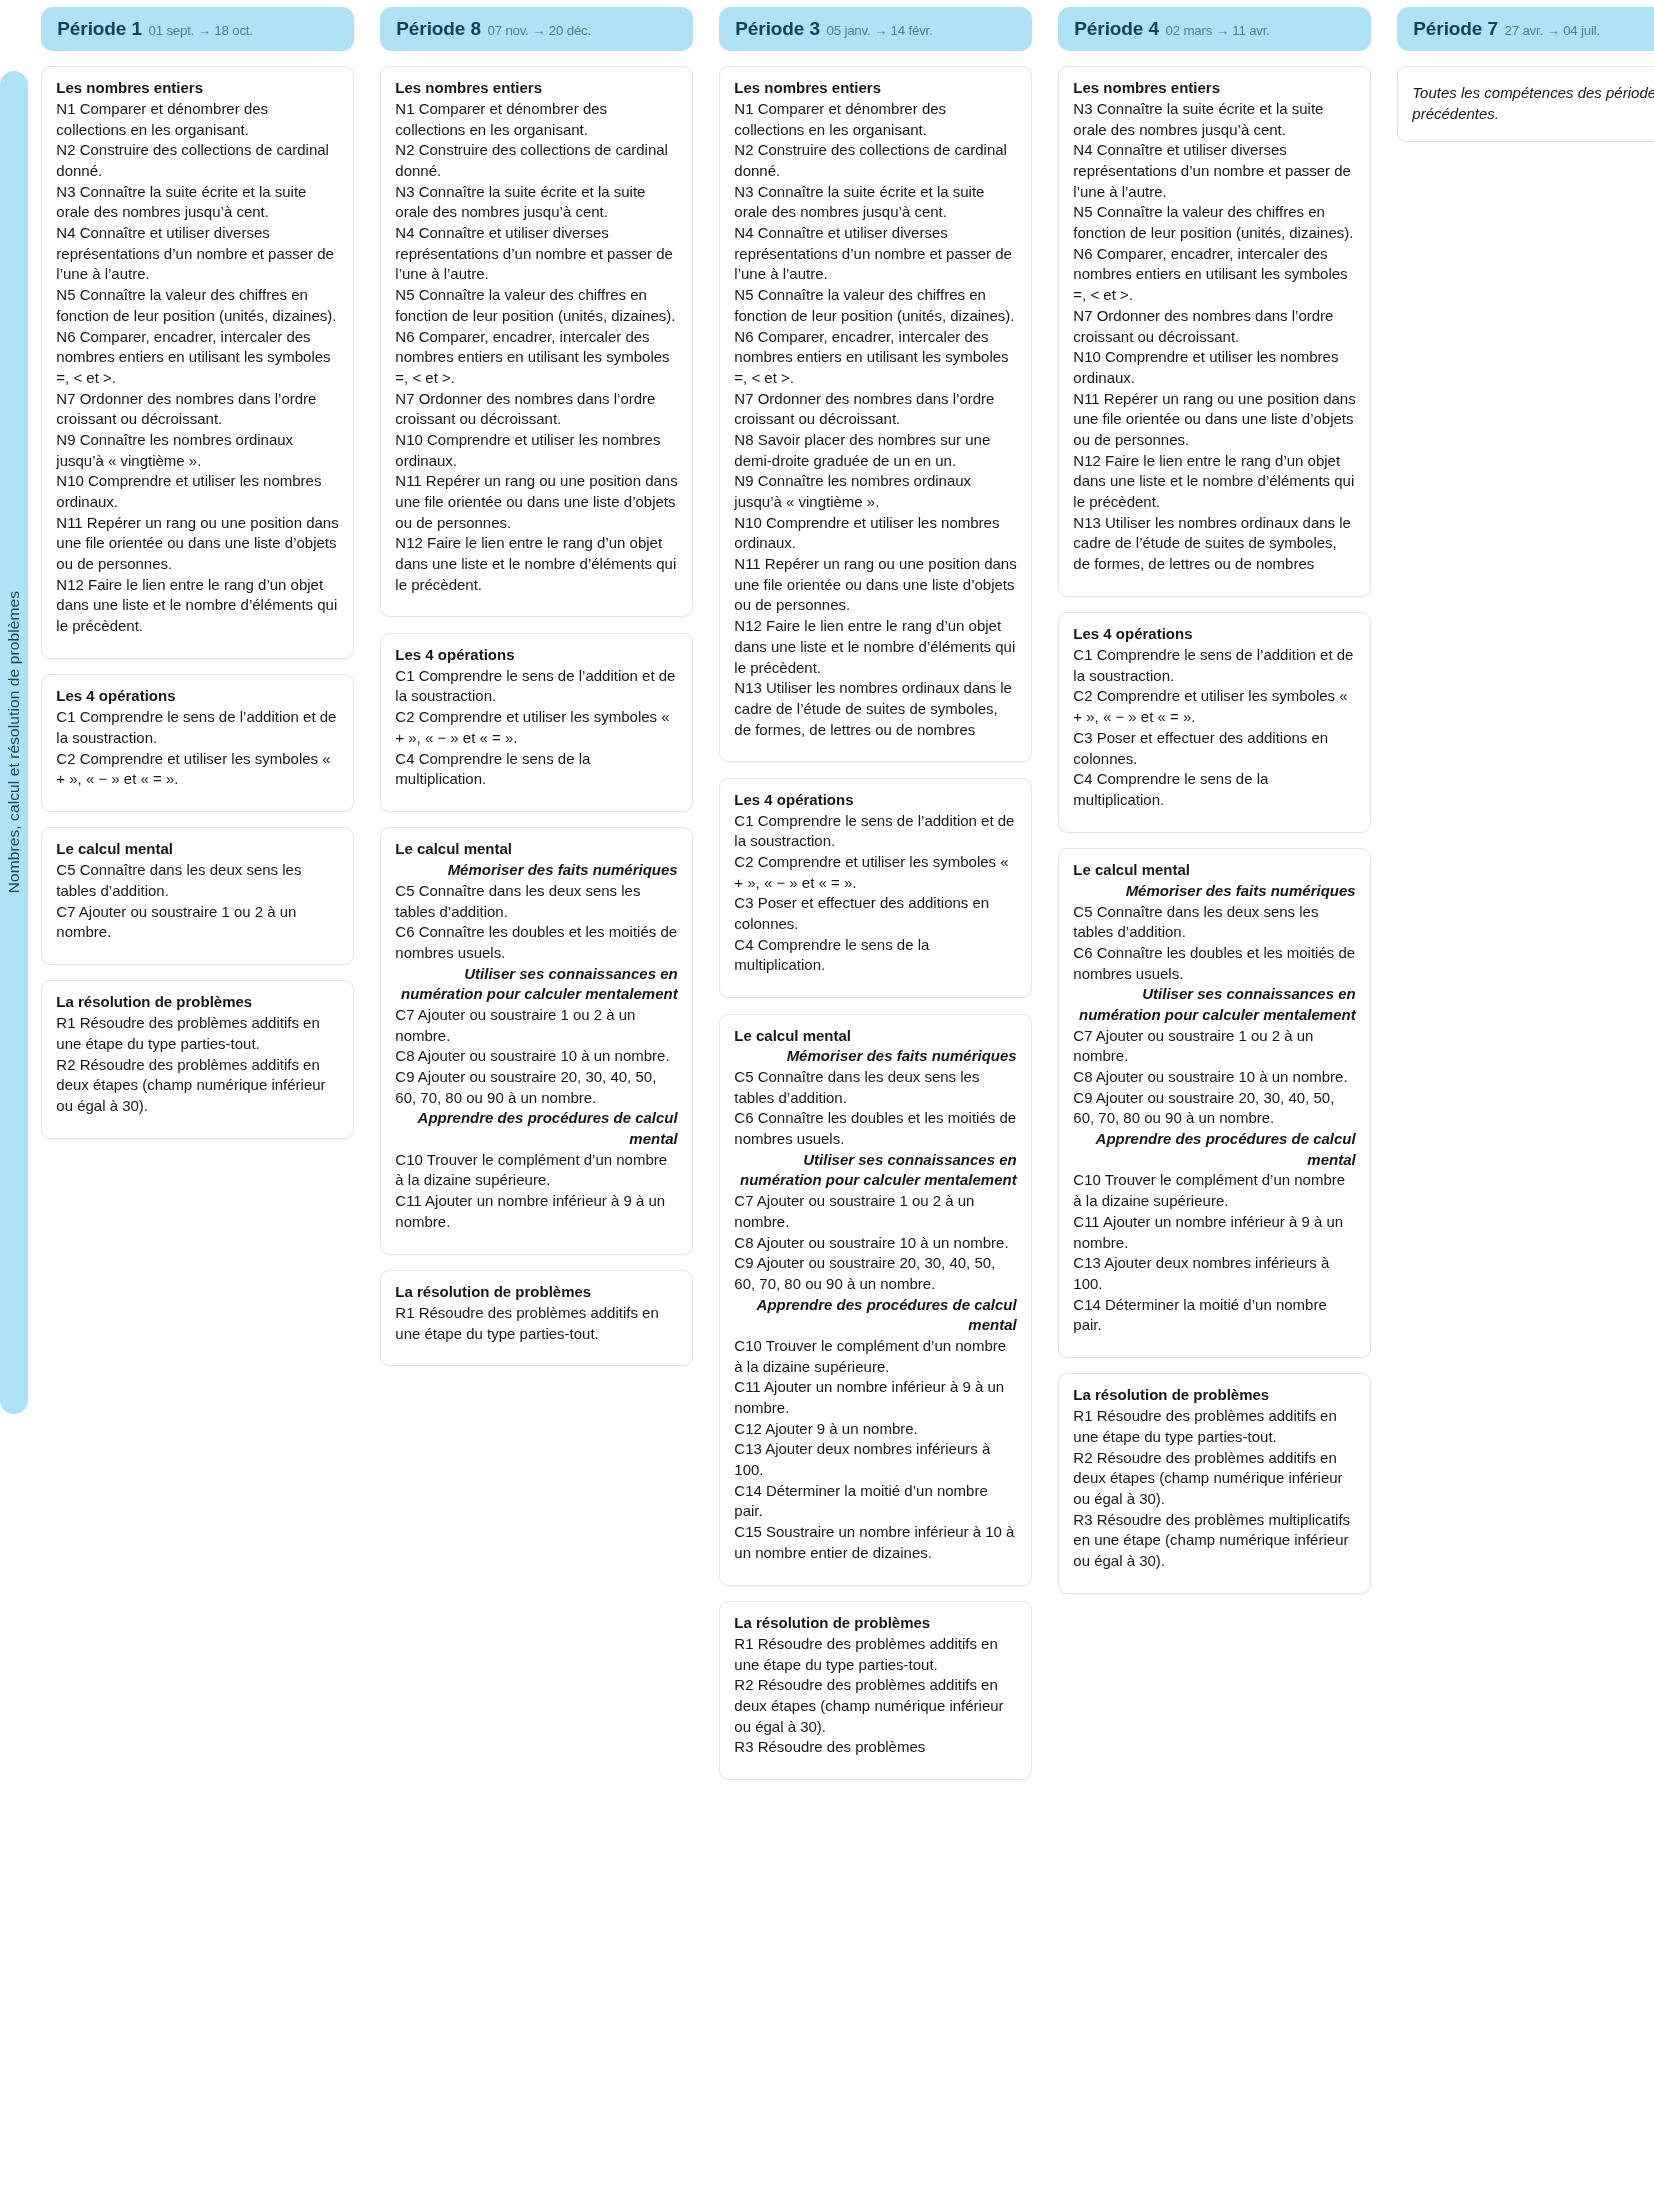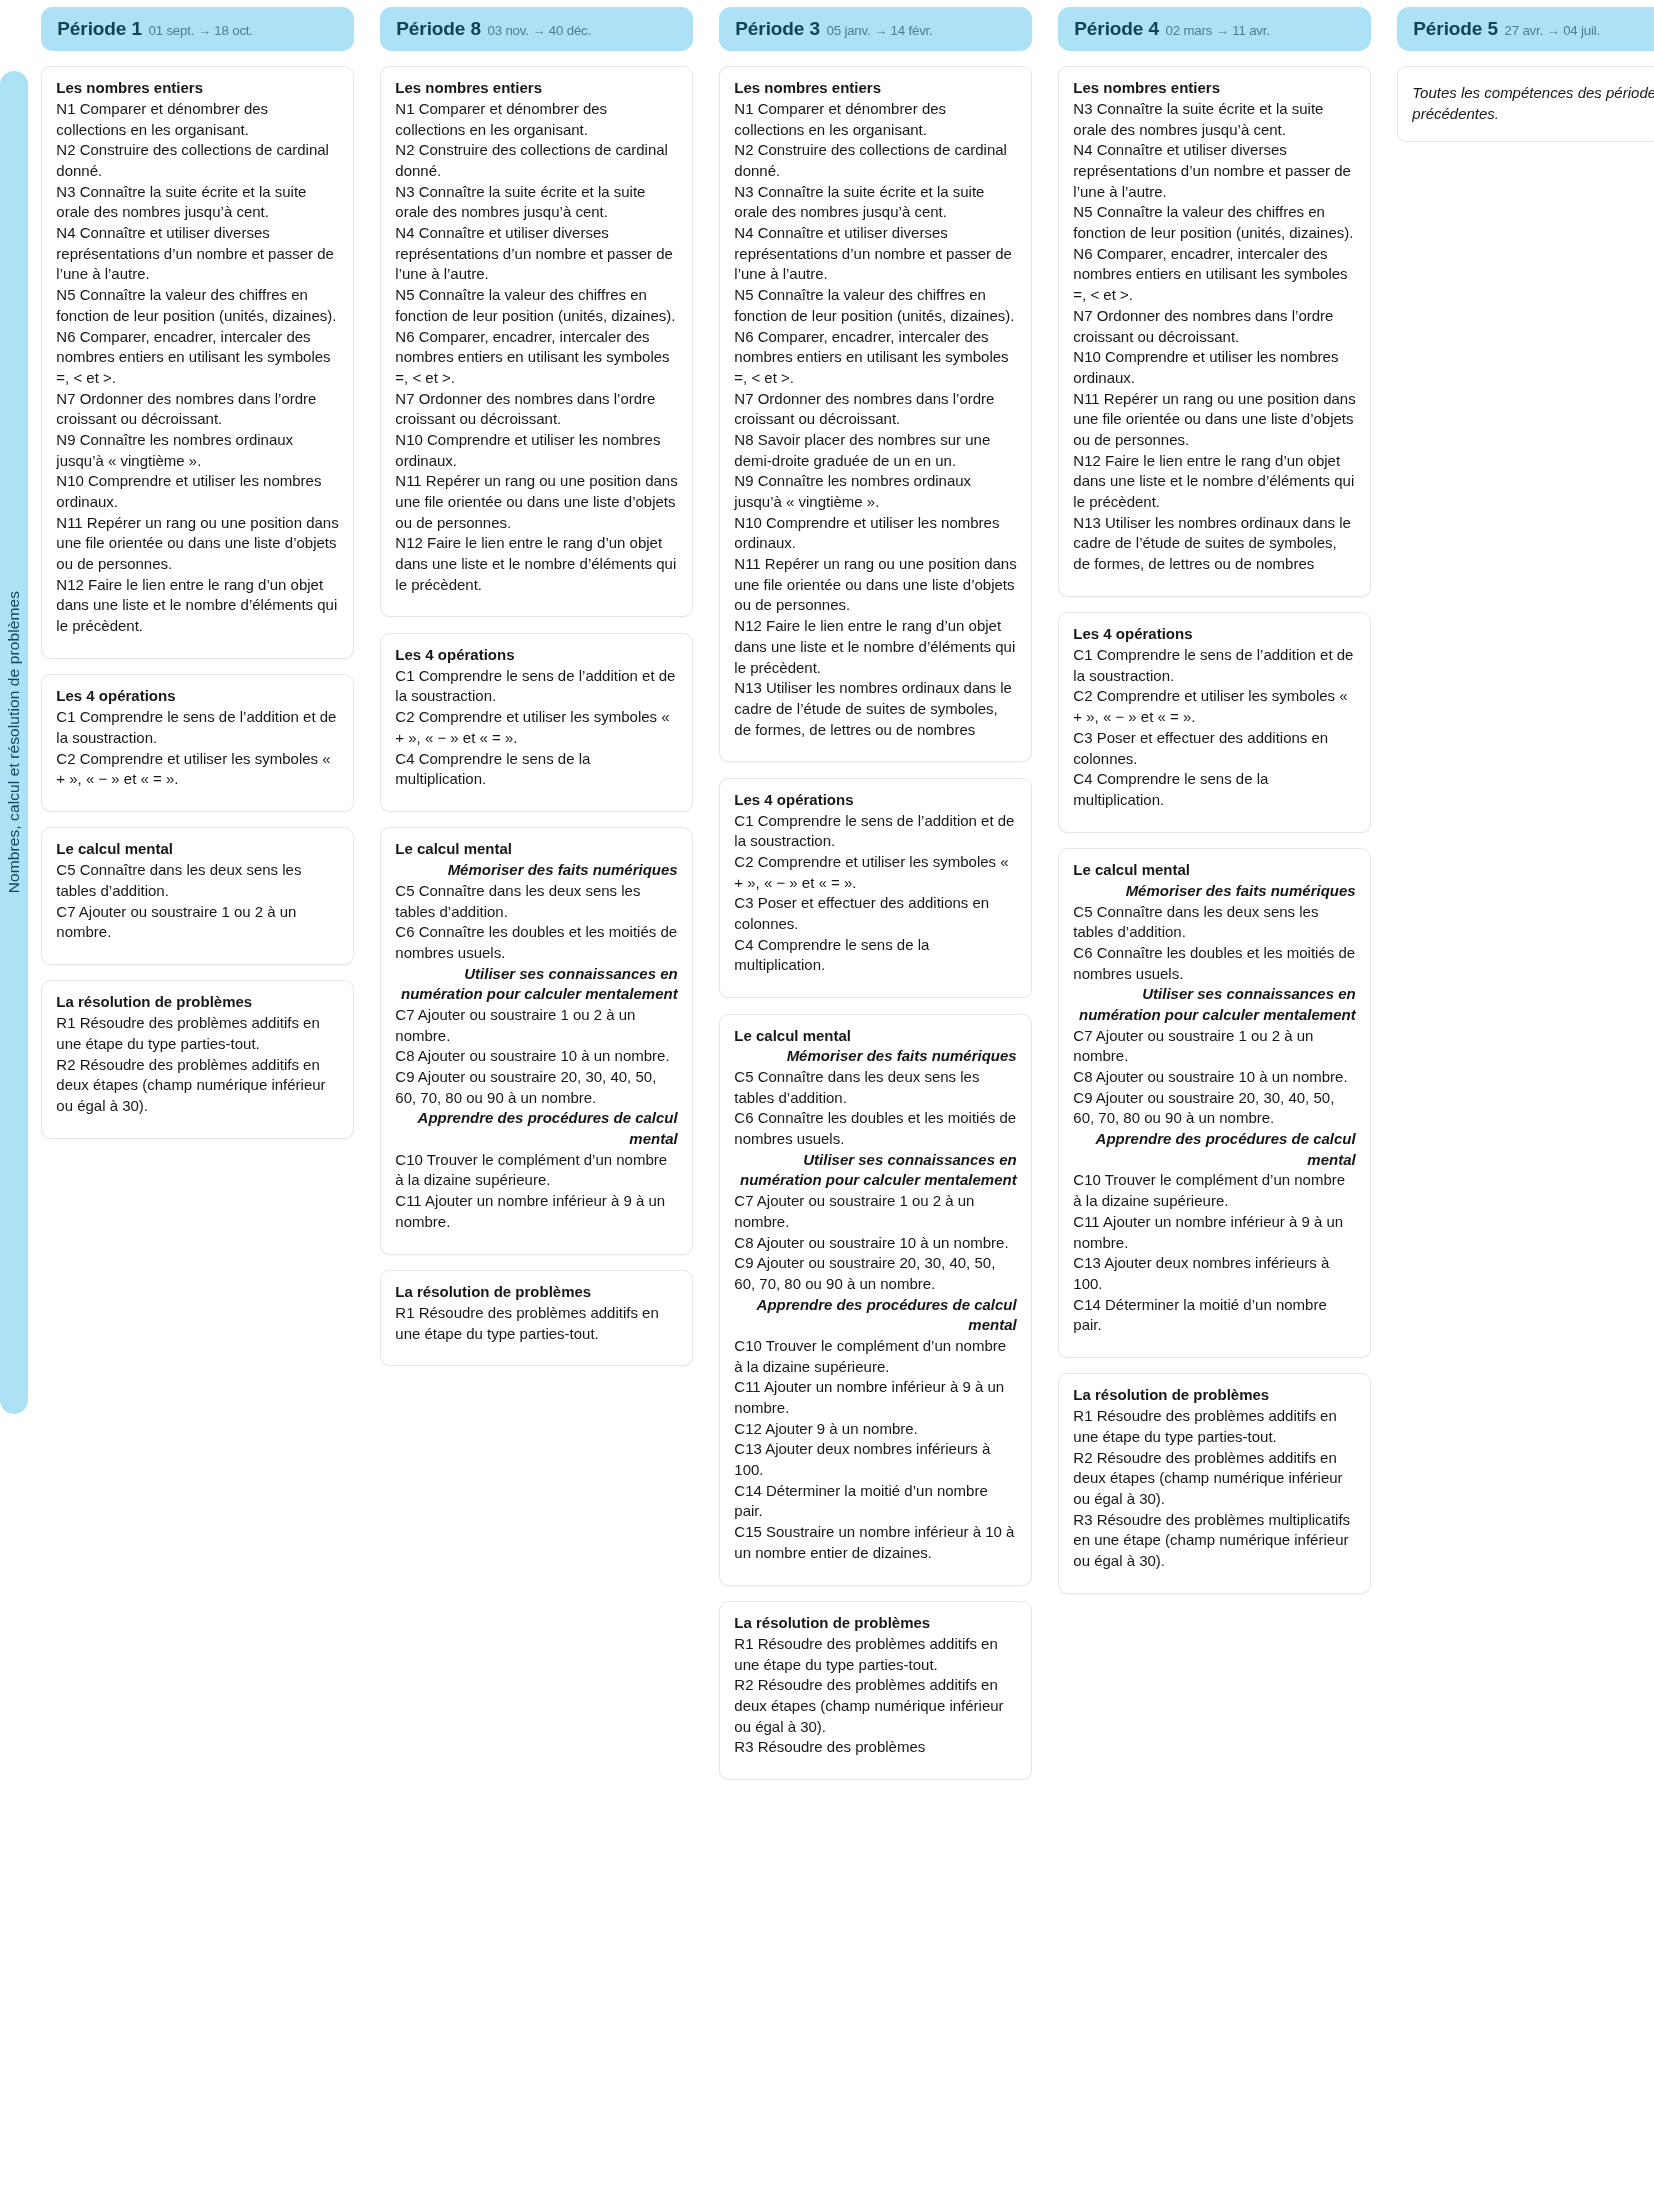--- a/index.html
+++ b/index.html
@@ -149,21 +149,21 @@
         <div class="item">C5 Connaître dans les deux sens les tables d’addition.</div>
         <div class="item">C7 Ajouter ou soustraire 1 ou 2 à un nombre.</div>
       </div>
       <div class="card">
         <div class="card-title">La résolution de problèmes</div>
         <div class="item">R1 Résoudre des problèmes additifs en une étape du type parties-tout.</div>
         <div class="item">R2 Résoudre des problèmes additifs en deux étapes (champ numérique inférieur ou égal à 30).</div>
       </div>
     </div>
     <div class="period-col">
-      <div class="period-head"><span class="p-name">Période 8</span><span class="p-dates">03 nov. → 40 déc.</span></div>
+      <div class="period-head"><span class="p-name">Période 8</span><span class="p-dates">07 nov. → 20 déc.</span></div>
       <div class="card">
         <div class="card-title">Les nombres entiers</div>
         <div class="item">N1 Comparer et dénombrer des collections en les organisant.</div>
         <div class="item">N2 Construire des collections de cardinal donné.</div>
         <div class="item">N3 Connaître la suite écrite et la suite orale des nombres jusqu’à cent.</div>
         <div class="item">N4 Connaître et utiliser diverses représentations d’un nombre et passer de l’une à l’autre.</div>
         <div class="item">N5 Connaître la valeur des chiffres en fonction de leur position (unités, dizaines).</div>
         <div class="item">N6 Comparer, encadrer, intercaler des nombres entiers en utilisant les symboles =, &lt; et &gt;.</div>
         <div class="item">N7 Ordonner des nombres dans l’ordre croissant ou décroissant.</div>
         <div class="item">N10 Comprendre et utiliser les nombres ordinaux.</div>
@@ -280,19 +280,19 @@
         <div class="item">C14 Déterminer la moitié d’un nombre pair.</div>
       </div>
       <div class="card">
         <div class="card-title">La résolution de problèmes</div>
         <div class="item">R1 Résoudre des problèmes additifs en une étape du type parties-tout.</div>
         <div class="item">R2 Résoudre des problèmes additifs en deux étapes (champ numérique inférieur ou égal à 30).</div>
         <div class="item">R3 Résoudre des problèmes multiplicatifs en une étape (champ numérique inférieur ou égal à 30).</div>
       </div>
     </div>
     <div class="period-col">
-      <div class="period-head"><span class="p-name">Période 5</span><span class="p-dates">27 avr. → 04 juil.</span></div>
+      <div class="period-head"><span class="p-name">Période 7</span><span class="p-dates">27 avr. → 04 juil.</span></div>
       <div class="card note">
         <div class="card-note-text">Toutes les compétences des périodes précédentes.</div>
       </div>
     </div>
   </div>
 
 
 </body></html>

